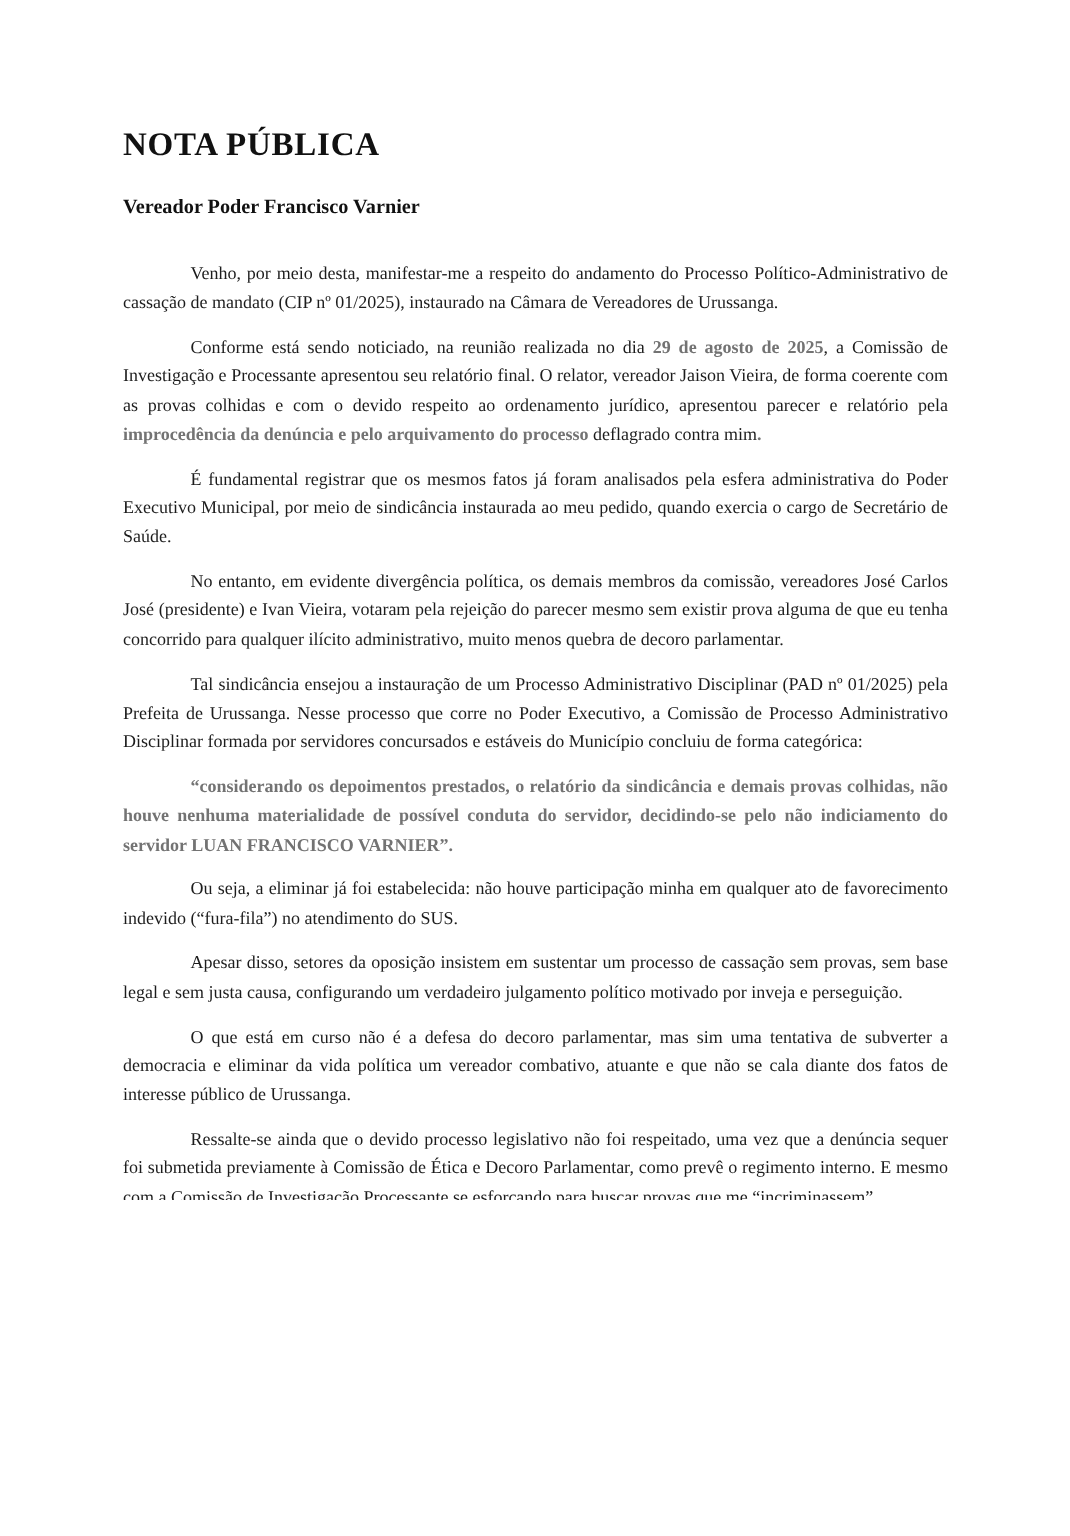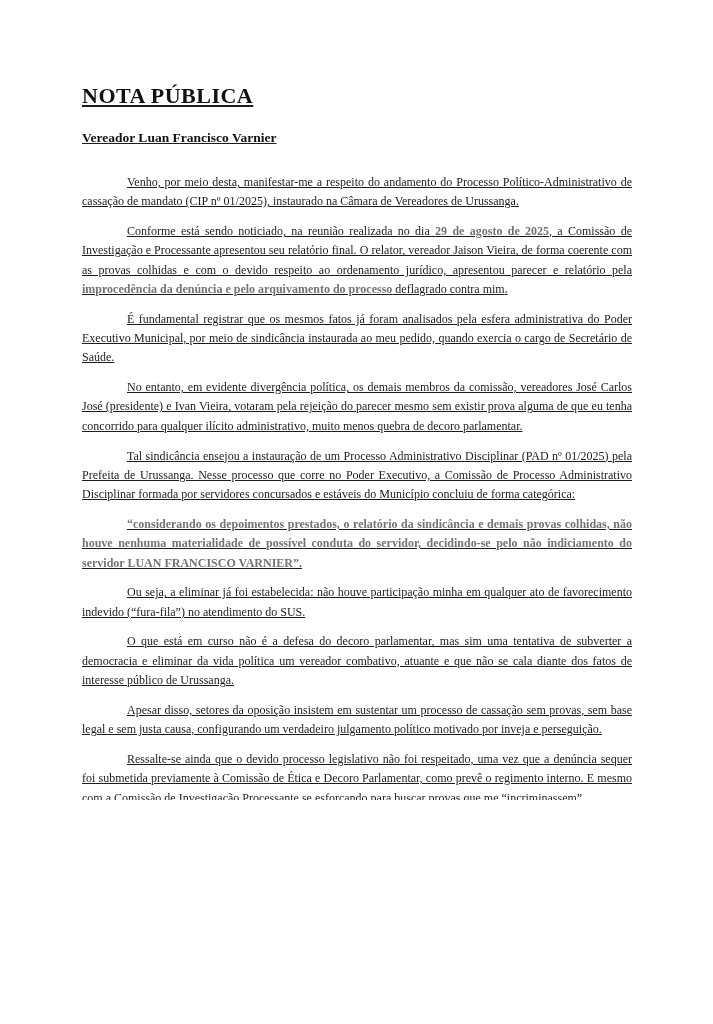--- a/index.html
+++ b/index.html
@@ -5,21 +5,20 @@
   * { box-sizing: border-box; }
   html, body { margin: 0; padding: 0; background: #ffffff; }
   .page {
     width: 713px;
     height: 800px;
     background: #ffffff;
     color: #1c1c1c;
     font-family: "Liberation Serif", "DejaVu Serif", serif;
     overflow: hidden;
     position: relative;
-    text-decoration: underline;
   }
   .content {
     padding: 84px 81px 0 82px;
   }
   .doc-title {
     font-size: 22px;
     font-weight: bold;
     line-height: 24px;
     margin: 0 0 20px 0;
     letter-spacing: 0.5px;
@@ -41,27 +40,27 @@
     color: #1c1c1c;
   }
   .doc-body p b { color: #737373; }
 </style>
 </head>
 <body>
 
 <div class="page">
   <div class="content">
     <h1 class="doc-title">NOTA PÚBLICA</h1>
-    <div class="doc-author">Vereador Luan Francisco Varnier</div>
+    <div class="doc-author">Vereador Poder Francisco Varnier</div>
     <div class="doc-body">
         <p><span>Venho, por meio desta, manifestar-me a respeito do andamento do Processo Político-Administrativo de cassação de mandato (CIP nº 01/2025), instaurado na Câmara de Vereadores de Urussanga.</span></p>
         <p><span>Conforme está sendo noticiado, na reunião realizada no dia </span><b>29 de agosto de 2025</b><span>, a Comissão de Investigação e Processante apresentou seu relatório final. O relator, vereador Jaison Vieira, de forma coerente com as provas colhidas e com o devido respeito ao ordenamento jurídico, apresentou parecer e relatório pela </span><b>improcedência da denúncia e pelo arquivamento do processo</b><span> deflagrado contra mim</span><b>.</b></p>
         <p><span>É fundamental registrar que os mesmos fatos já foram analisados pela esfera administrativa do Poder Executivo Municipal, por meio de sindicância instaurada ao meu pedido, quando exercia o cargo de Secretário de Saúde.</span></p>
         <p><span>No entanto, em evidente divergência política, os demais membros da comissão, vereadores José Carlos José (presidente) e Ivan Vieira, votaram pela rejeição do parecer mesmo sem existir prova alguma de que eu tenha concorrido para qualquer ilícito administrativo, muito menos quebra de decoro parlamentar.</span></p>
         <p><span>Tal sindicância ensejou a instauração de um Processo Administrativo Disciplinar (PAD nº 01/2025) pela Prefeita de Urussanga. Nesse processo que corre no Poder Executivo, a Comissão de Processo Administrativo Disciplinar formada por servidores concursados e estáveis do Município concluiu de forma categórica:</span></p>
         <p><b>“considerando os depoimentos prestados, o relatório da sindicância e demais provas colhidas, não houve nenhuma materialidade de possível conduta do servidor, decidindo-se pelo não indiciamento do servidor LUAN FRANCISCO VARNIER”.</b></p>
         <p><span>Ou seja, a eliminar já foi estabelecida: não houve participação minha em qualquer ato de favorecimento indevido (“fura-fila”) no atendimento do SUS.</span></p>
+        <p><span>Apesar disso, setores da oposição insistem em sustentar um processo de cassação sem provas, sem base legal e sem justa causa, configurando um verdadeiro julgamento político motivado por inveja e perseguição.</span></p>
         <p><span>O que está em curso não é a defesa do decoro parlamentar, mas sim uma tentativa de subverter a democracia e eliminar da vida política um vereador combativo, atuante e que não se cala diante dos fatos de interesse público de Urussanga.</span></p>
-        <p><span>Apesar disso, setores da oposição insistem em sustentar um processo de cassação sem provas, sem base legal e sem justa causa, configurando um verdadeiro julgamento político motivado por inveja e perseguição.</span></p>
         <p><span>Ressalte-se ainda que o devido processo legislativo não foi respeitado, uma vez que a denúncia sequer foi submetida previamente à Comissão de Ética e Decoro Parlamentar, como prevê o regimento interno. E mesmo com a Comissão de Investigação Processante se esforçando para buscar provas que me “incriminassem”</span></p>
       </div>
   </div>
 </div>
 
 </body></html>

